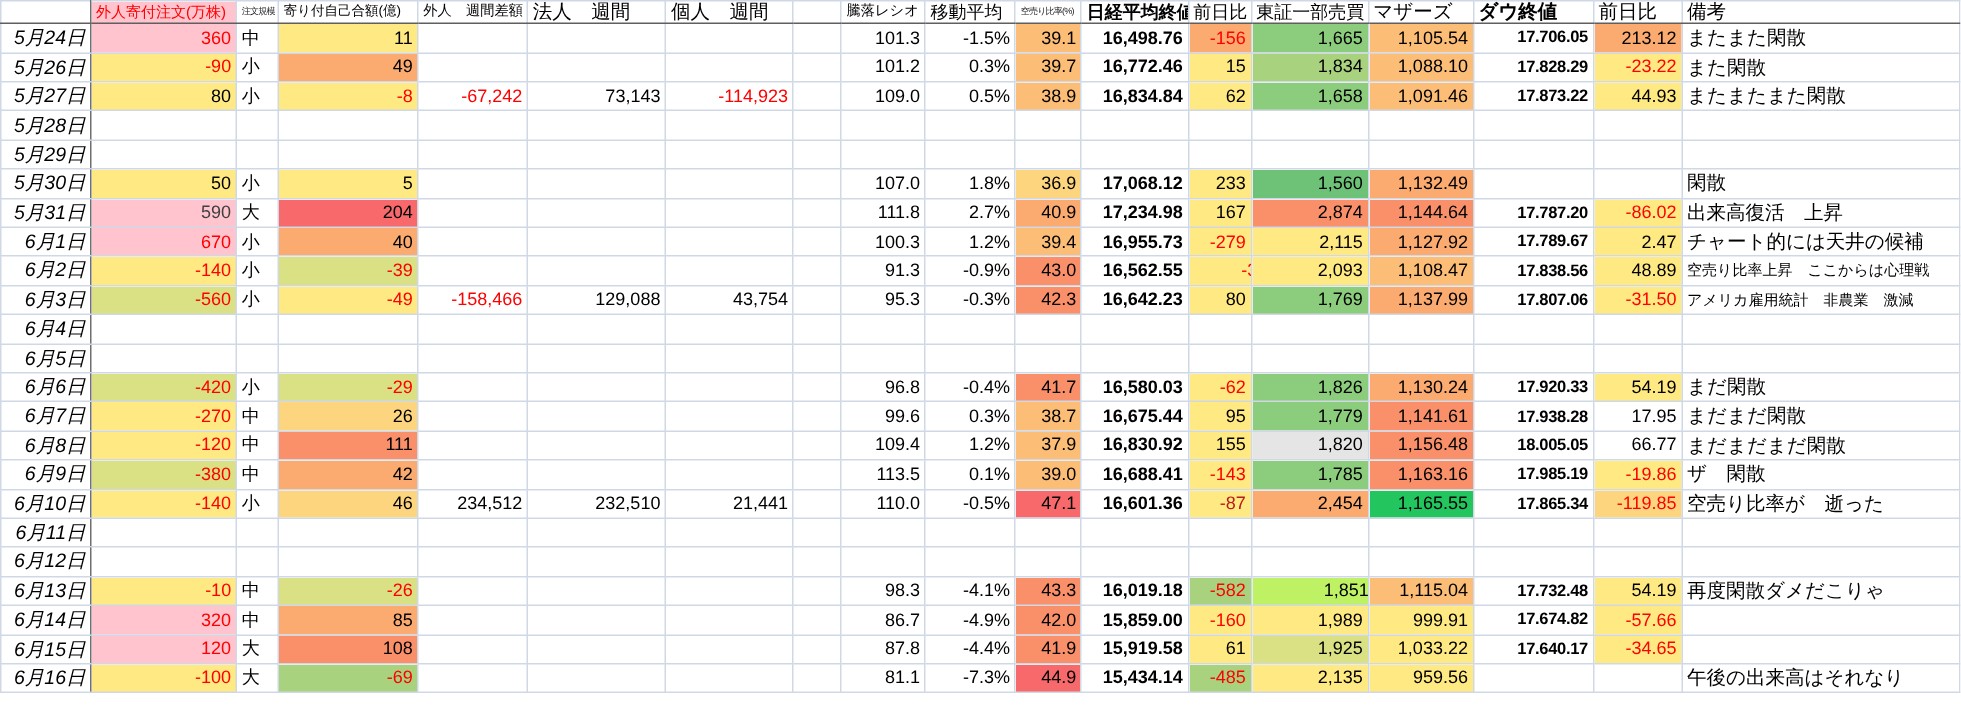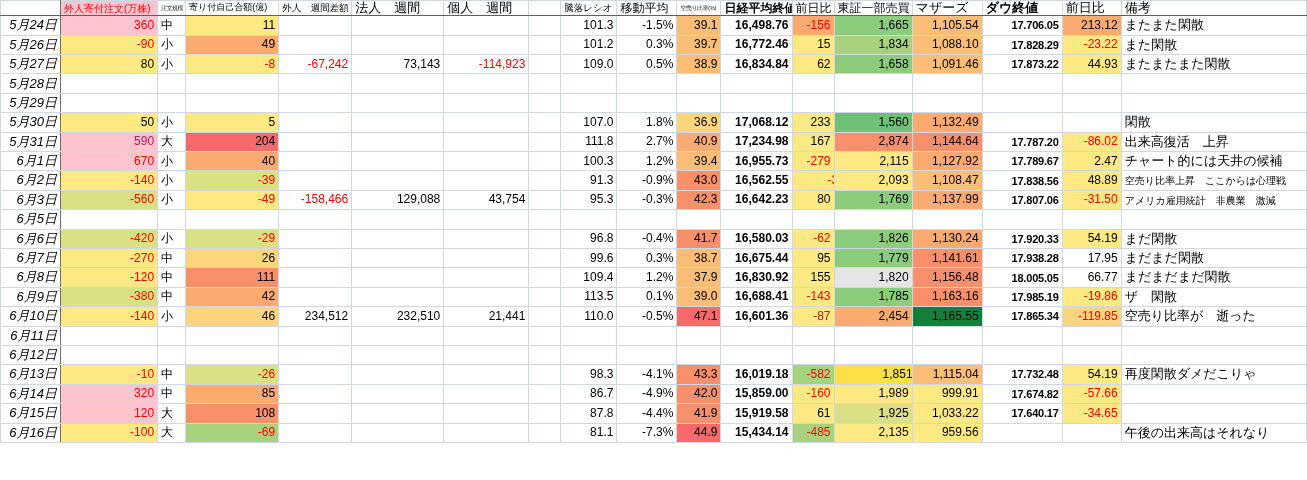--- a/index.html
+++ b/index.html
@@ -201,21 +201,21 @@
           <td class="c-right bold">17,068.12</td>
           <td class="c-right" style="background: rgb(255, 233, 131);">233</td>
           <td class="c-right" style="background: rgb(110, 194, 120);">1,560</td>
           <td class="c-right" style="background: rgb(251, 170, 112);">1,132.49</td>
           <td class="c-right bold f11"></td>
           <td class="c-right"></td>
           <td class="c-left f13">閑散</td>
         </tr>
         <tr>
           <td class="c-right f13">5月31日</td>
-          <td class="c-right" style="background: rgb(255, 196, 206); color: #be185d;">590</td>
+          <td class="c-right" style="background: rgb(255, 196, 206); color: #404040;">590</td>
           <td class="c-left">大</td>
           <td class="c-right" style="background: rgb(248, 105, 107);">204</td>
           <td class="c-right"></td>
           <td class="c-right"></td>
           <td class="c-right"></td>
           <td class=""></td>
           <td class="c-right">111.8</td>
           <td class="c-right">2.7%</td>
           <td class="c-right" style="background: rgb(251, 170, 112);">40.9</td>
           <td class="c-right bold">17,234.98</td>
@@ -280,20 +280,40 @@
           <td class="c-right" style="background: rgb(249, 144, 106);">42.3</td>
           <td class="c-right bold">16,642.23</td>
           <td class="c-right" style="background: rgb(255, 233, 131);">80</td>
           <td class="c-right" style="background: rgb(140, 205, 125);">1,769</td>
           <td class="c-right" style="background: rgb(251, 170, 112);">1,137.99</td>
           <td class="c-right bold f11">17.807.06</td>
           <td class="c-right" style="background: rgb(255, 233, 131); color: rgb(255, 0, 0);">-31.50</td>
           <td class="c-left f13 small">アメリカ雇用統計　非農業　激減</td>
         </tr>
         <tr>
+          <td class="c-right f13">6月4日</td>
+          <td class="c-right"></td>
+          <td class="c-left"></td>
+          <td class="c-right"></td>
+          <td class="c-right"></td>
+          <td class="c-right"></td>
+          <td class="c-right"></td>
+          <td class=""></td>
+          <td class="c-right"></td>
+          <td class="c-right"></td>
+          <td class="c-right"></td>
+          <td class="c-right bold"></td>
+          <td class="c-right"></td>
+          <td class="c-right"></td>
+          <td class="c-right"></td>
+          <td class="c-right bold f11"></td>
+          <td class="c-right"></td>
+          <td class="c-left f13"></td>
+        </tr>
+        <tr>
           <td class="c-right f13">6月5日</td>
           <td class="c-right"></td>
           <td class="c-left"></td>
           <td class="c-right"></td>
           <td class="c-right"></td>
           <td class="c-right"></td>
           <td class="c-right"></td>
           <td class=""></td>
           <td class="c-right"></td>
           <td class="c-right"></td>
@@ -394,21 +414,21 @@
           <td class="c-right">234,512</td>
           <td class="c-right">232,510</td>
           <td class="c-right">21,441</td>
           <td class=""></td>
           <td class="c-right">110.0</td>
           <td class="c-right">-0.5%</td>
           <td class="c-right" style="background: rgb(248, 105, 107);">47.1</td>
           <td class="c-right bold">16,601.36</td>
           <td class="c-right" style="background: rgb(255, 233, 131); color: #b91c1c;">-87</td>
           <td class="c-right" style="background: rgb(251, 170, 112);">2,454</td>
-          <td class="c-right" style="background: #15803d;">1,165.55</td>
+          <td class="c-right" style="background: #22c55e;">1,165.55</td>
           <td class="c-right bold f11">17.865.34</td>
           <td class="c-right" style="background: rgb(254, 213, 127); color: rgb(255, 0, 0);">-119.85</td>
           <td class="c-left f13">空売り比率が　逝った</td>
         </tr>
         <tr>
           <td class="c-right f13">6月11日</td>
           <td class="c-right"></td>
           <td class="c-left"></td>
           <td class="c-right"></td>
           <td class="c-right"></td>
@@ -453,21 +473,21 @@
           <td class="c-right" style="background: rgb(217, 225, 132); color: rgb(255, 0, 0);">-26</td>
           <td class="c-right"></td>
           <td class="c-right"></td>
           <td class="c-right"></td>
           <td class=""></td>
           <td class="c-right">98.3</td>
           <td class="c-right">-4.1%</td>
           <td class="c-right" style="background: rgb(249, 144, 106);">43.3</td>
           <td class="c-right bold">16,019.18</td>
           <td class="c-right" style="background: rgb(169, 210, 127); color: rgb(255, 0, 0);">-582</td>
-          <td class="c-right" style="background: #fde047; padding-left: 48px;">1,851</td>
+          <td class="c-right" style="background: #bef264; padding-left: 48px;">1,851</td>
           <td class="c-right" style="background: rgb(252, 190, 118);">1,115.04</td>
           <td class="c-right bold f11">17.732.48</td>
           <td class="c-right" style="background: rgb(255, 233, 131);">54.19</td>
           <td class="c-left f13">再度閑散ダメだこりゃ</td>
         </tr>
         <tr>
           <td class="c-right f13">6月14日</td>
           <td class="c-right" style="background: rgb(255, 196, 206); color: rgb(255, 0, 0);">320</td>
           <td class="c-left">中</td>
           <td class="c-right" style="background: rgb(251, 170, 112);">85</td>

